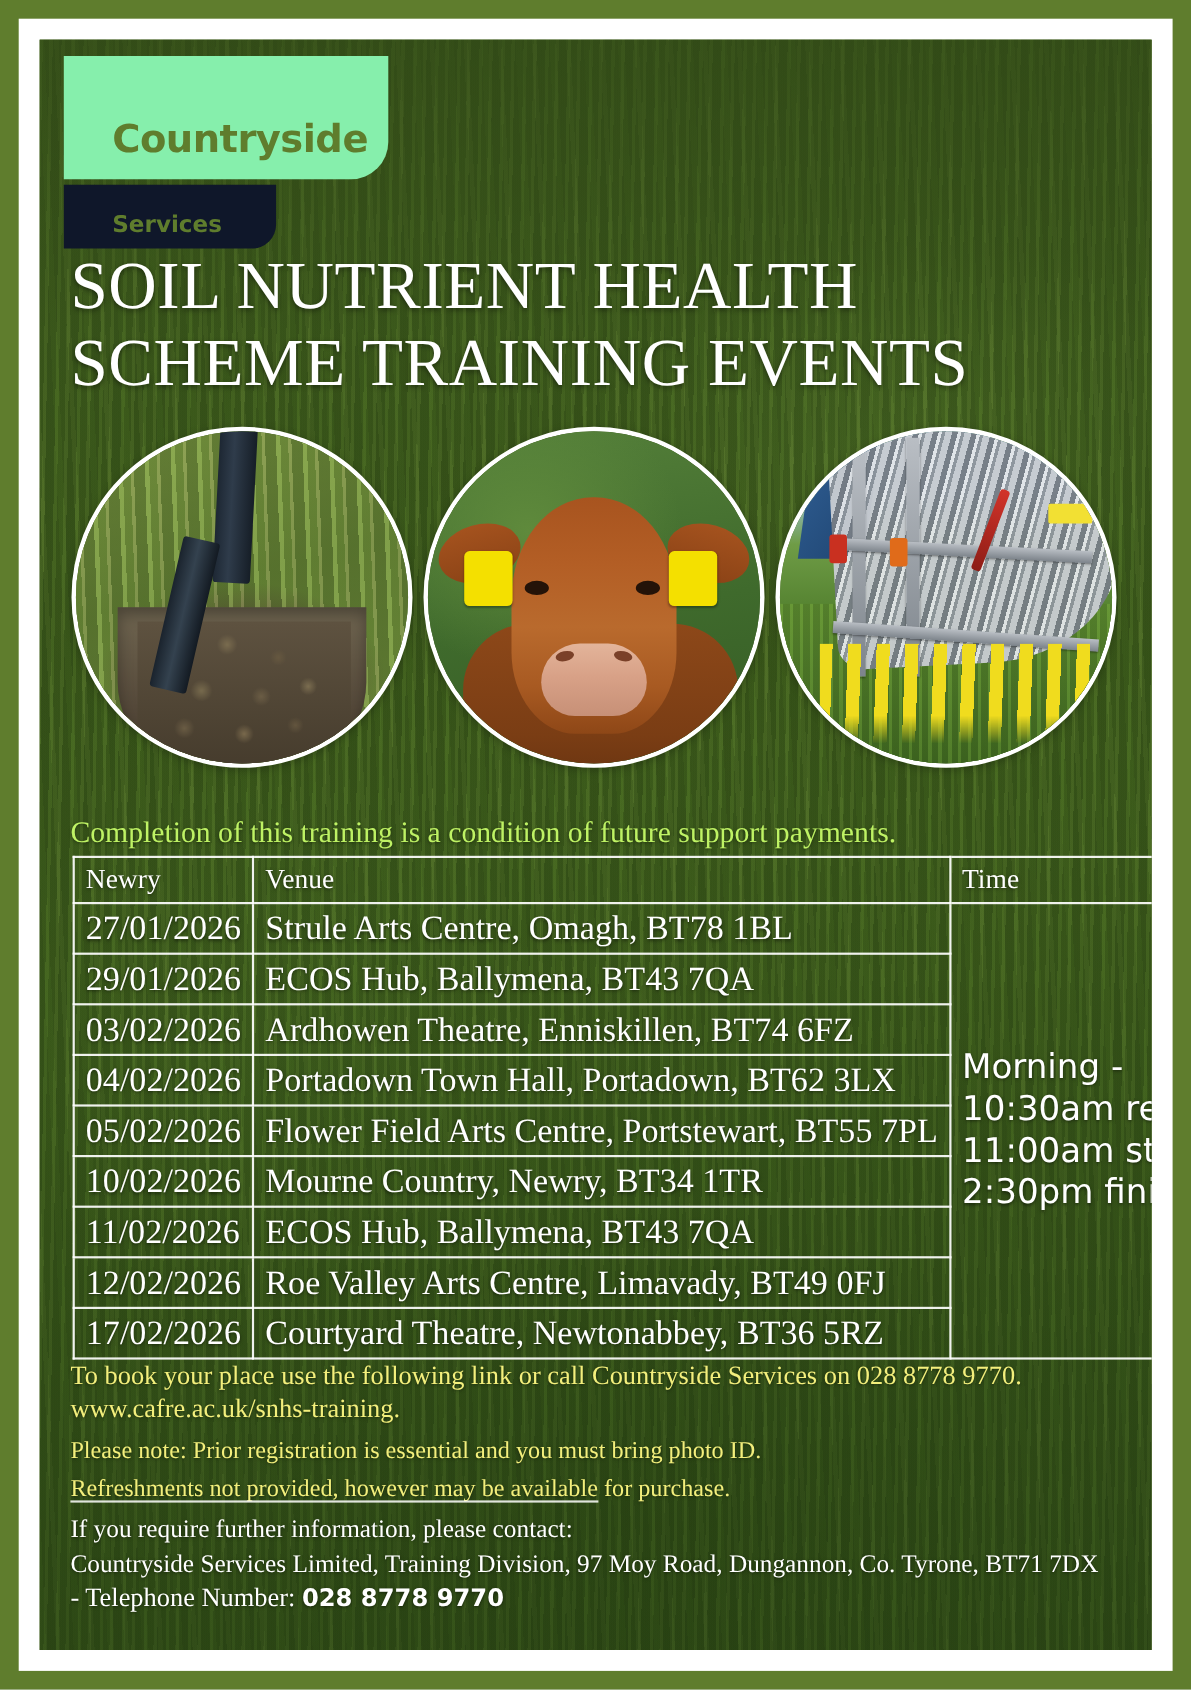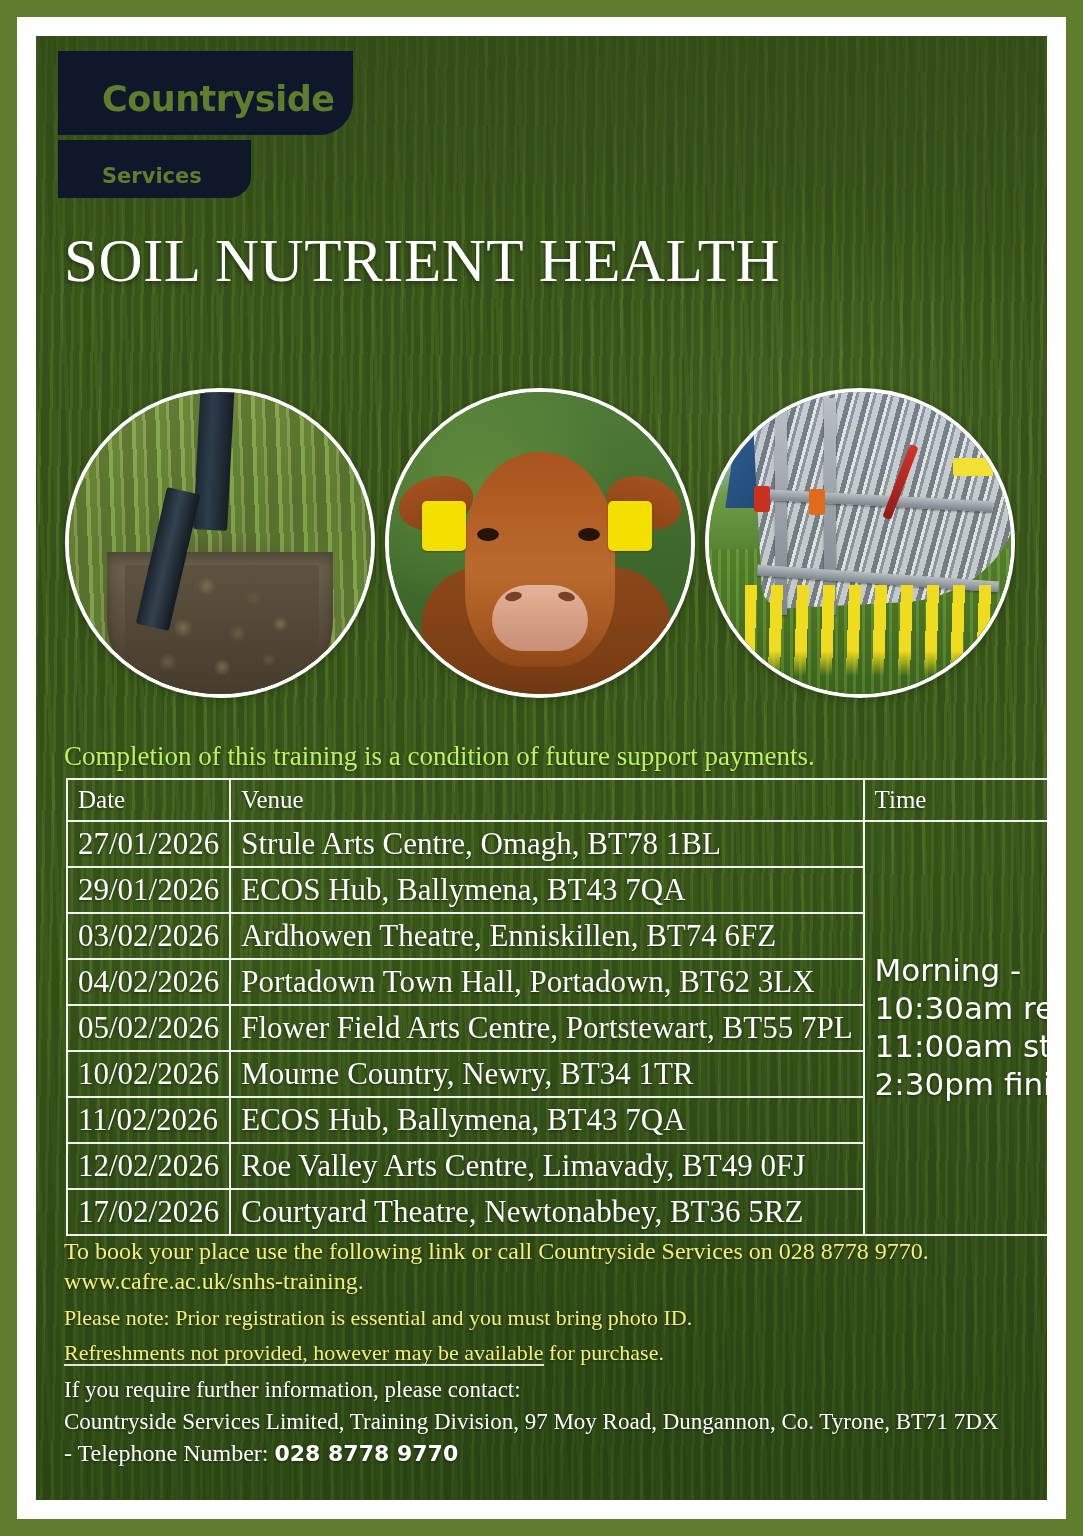--- a/index.html
+++ b/index.html
@@ -62,22 +62,22 @@
     position:absolute; inset:0;
     background:linear-gradient(180deg, rgba(58,82,28,.50) 0%, rgba(58,82,28,.30) 30%, rgba(45,70,22,.42) 100%);
   }
 
   
   .content { position:absolute; inset:0; }
 
   
   .logo { position:absolute; left:22px; top:15px; }
   .logo-top {
-    width:295px; height:84px;
-    background:#0f172a;
+    width:295px; height:112px;
+    background:#86efac;
     border-bottom-right-radius:34px;
     position:relative;
     text-align:right;
   }
   .logo-top-text {
     position:absolute; left:44px; bottom:16px;
     color:#5f7d2d;
     font-family:"DejaVu Sans", sans-serif;
     font-weight:700;
     font-size:35px;
@@ -393,20 +393,21 @@
         <div class="logo-top">
           <span class="logo-top-text">Countryside</span>
         </div>
         <div class="logo-bot">
           <span class="logo-bot-text">Services</span>
         </div>
       </div>
 
       <div class="headline">
         <span class="l">SOIL NUTRIENT HEALTH</span>
+        <span class="l">SCHEME TRAINING EVENTS</span>
       </div>
 
       <div class="circles">
 
         <div class="circ c1">
           <div class="circ-inner ph-soil">
             <div class="bowl">
               <div class="clods"></div>
             </div>
             <div class="shaft"></div>
@@ -454,21 +455,21 @@
 
       <div class="tbl-wrap">
         <table class="sched">
           <colgroup>
             <col class="c-date">
               <col class="c-venue">
               <col class="c-time">
           </colgroup>
           <thead>
             <tr>
-              <th>Date</th>
+              <th>Newry</th>
               <th>Venue</th>
               <th>Time</th>
             </tr>
           </thead>
           <tbody>
               <tr>
                 <td>27/01/2026</td>
                 <td>Strule Arts Centre, Omagh, BT78 1BL</td>
                 <td class="time-cell" rowspan="9">Morning -<br>10:30am registration,<br>11:00am start.<br>2:30pm finish approx.</td>
               </tr>

